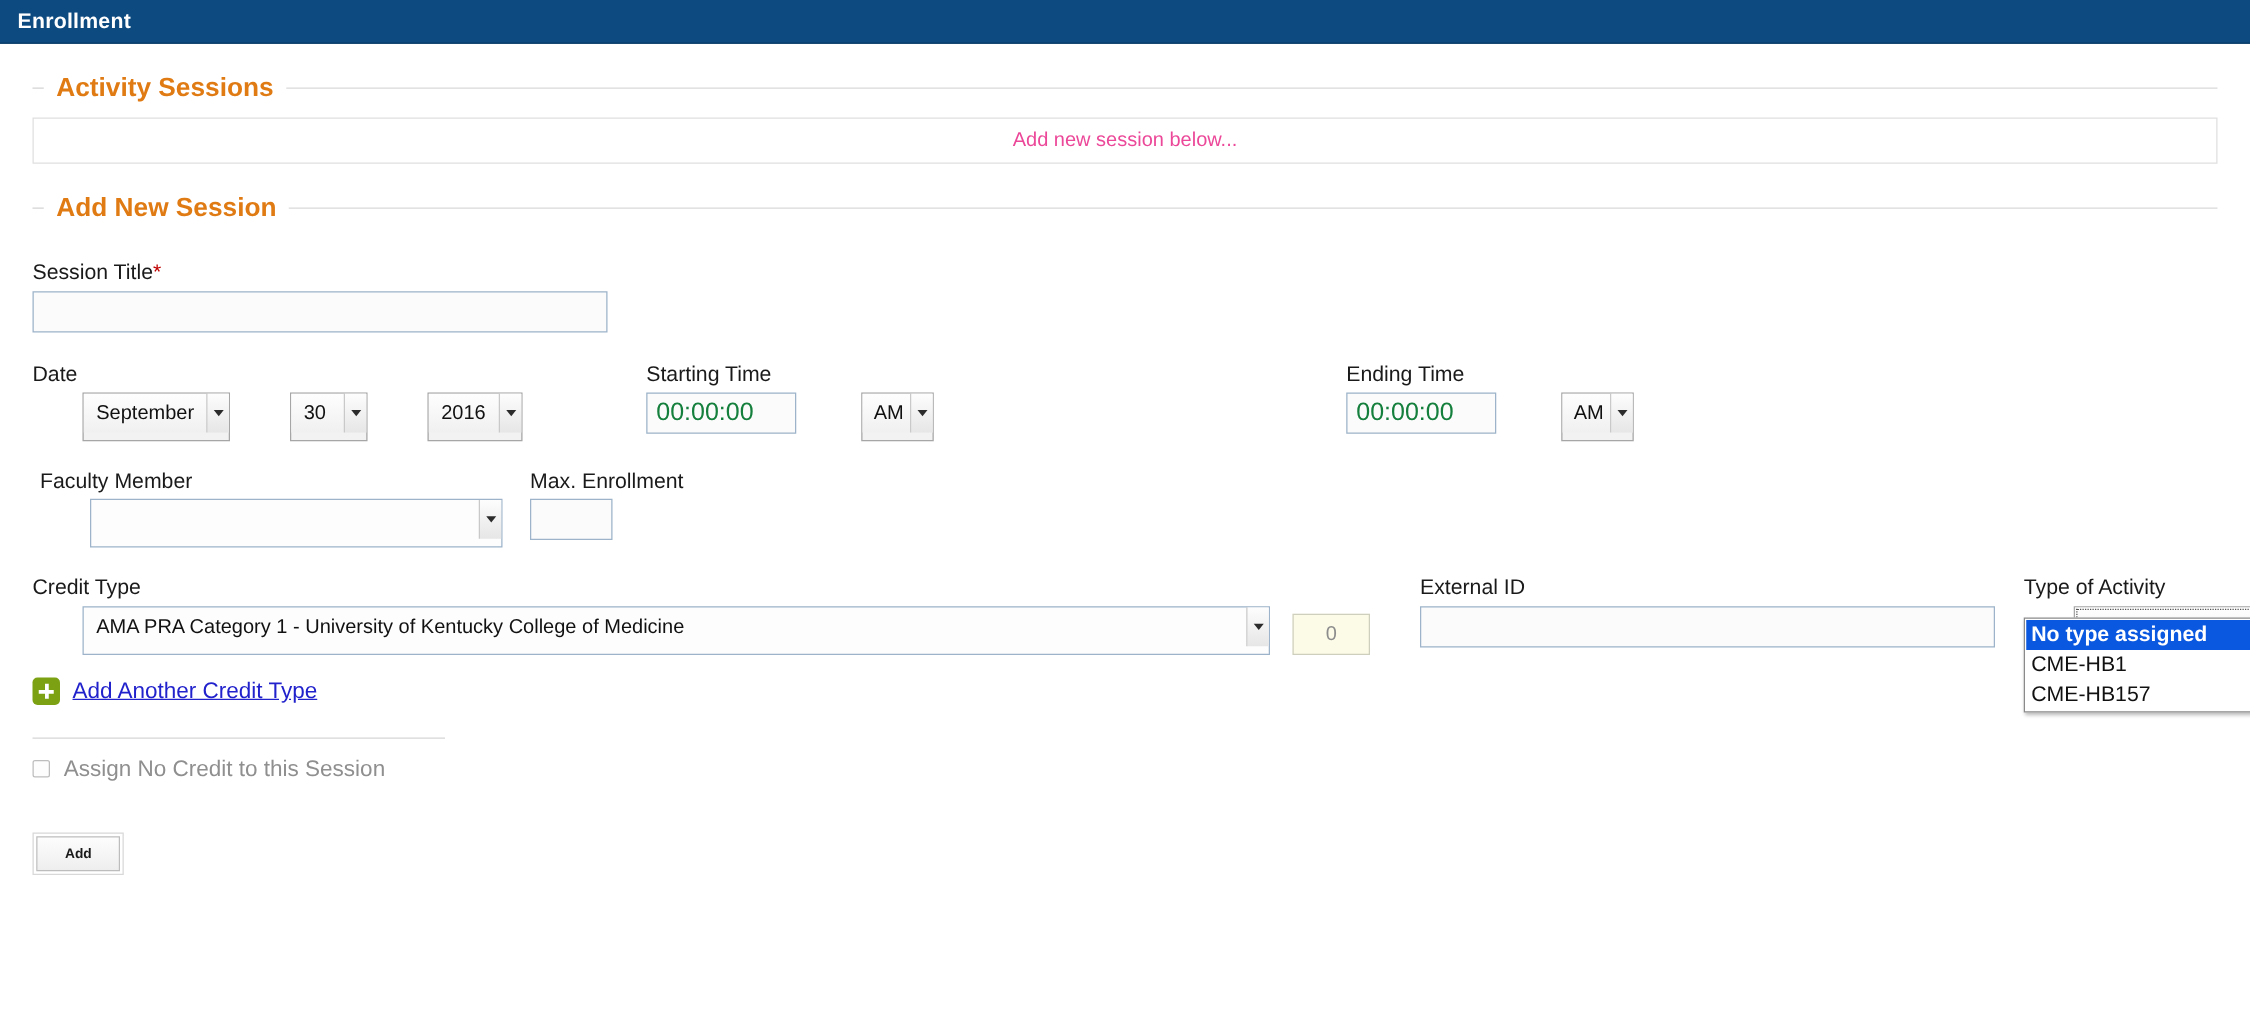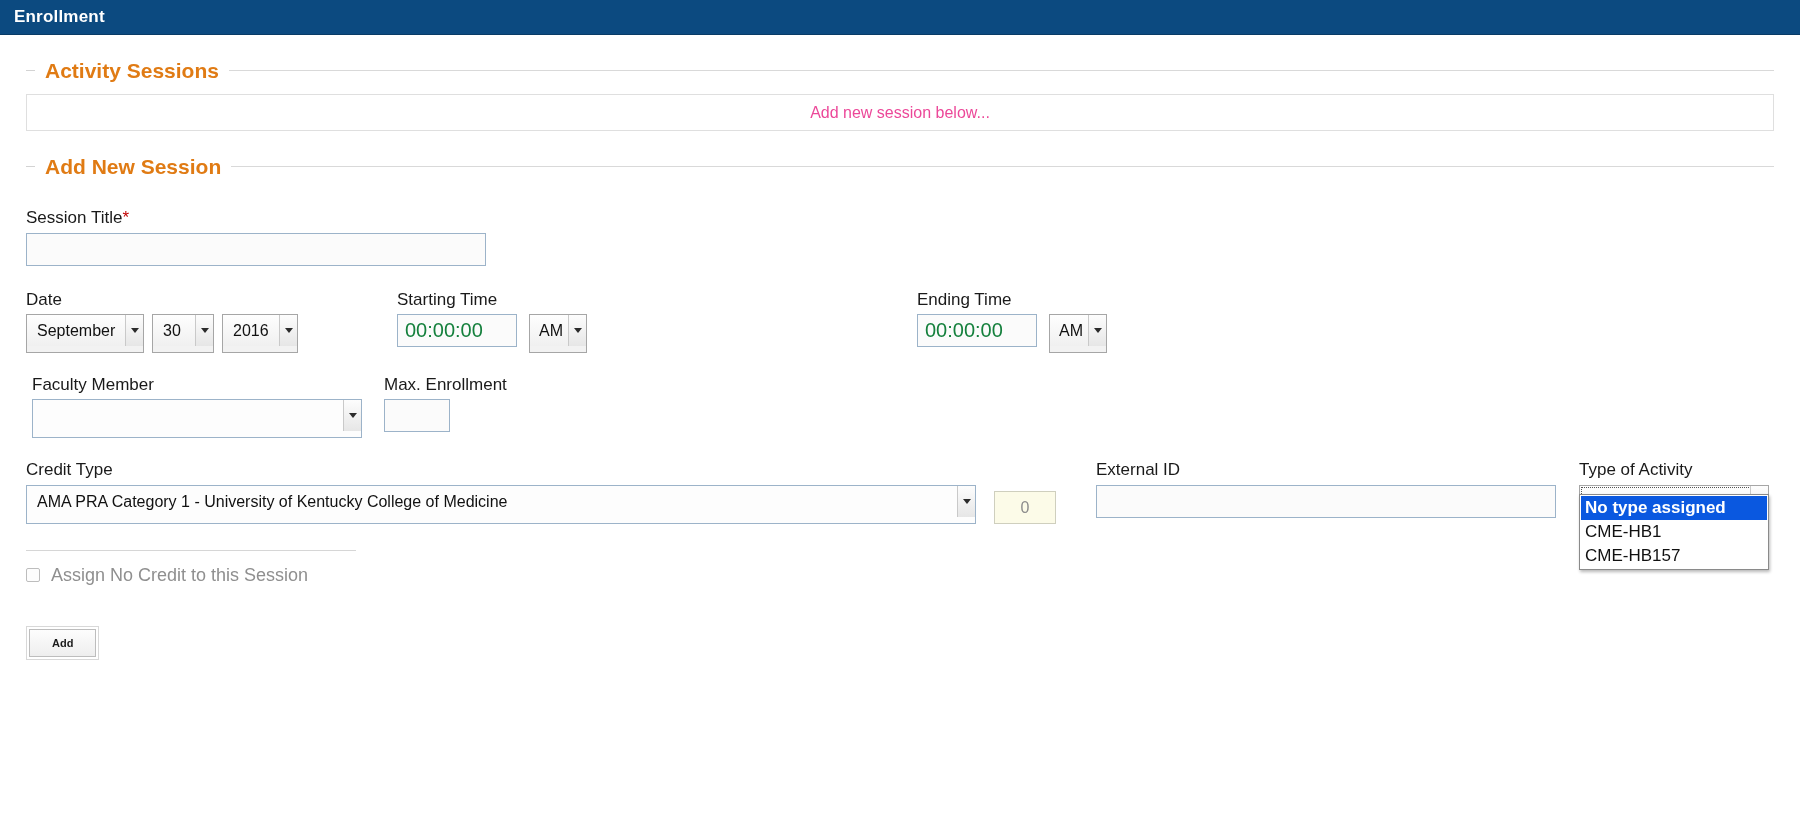--- a/index.html
+++ b/index.html
@@ -91,20 +91,21 @@
   .txt.time { width: 120px; text-align: left; }
 
   
   .sel {
     position: relative;
     display: inline-block;
     height: 39px;
     border: 1px solid #9cb3c9;
     background: #fdfdfd;
     vertical-align: bottom;
+    margin-left: 40px;
   }
   .sel .sel-txt {
     display: block;
     height: 31px;
     line-height: 31px;
     font-size: 16px;
     color: #111;
     padding: 0 26px 0 10px;
     white-space: nowrap;
     overflow: hidden;
@@ -364,20 +365,24 @@
         </span>
         <div class="dd-list">
           <div class="dd-item selected">No type assigned</div>
           <div class="dd-item">CME-HB1</div>
           <div class="dd-item">CME-HB157</div>
         </div>
       </div>
     </div>
 
     
+    <div class="add-another">
+      <span class="plus-badge"></span>
+      <span class="add-link">Add Another Credit Type</span>
+    </div>
 
     <div class="divider"></div>
 
     <div class="cbrow">
       <span class="cbox"></span>
       <span class="cblabel">Assign No Credit to this Session</span>
     </div>
 
     <div class="addbtn">
       <div class="inner">Add</div>

